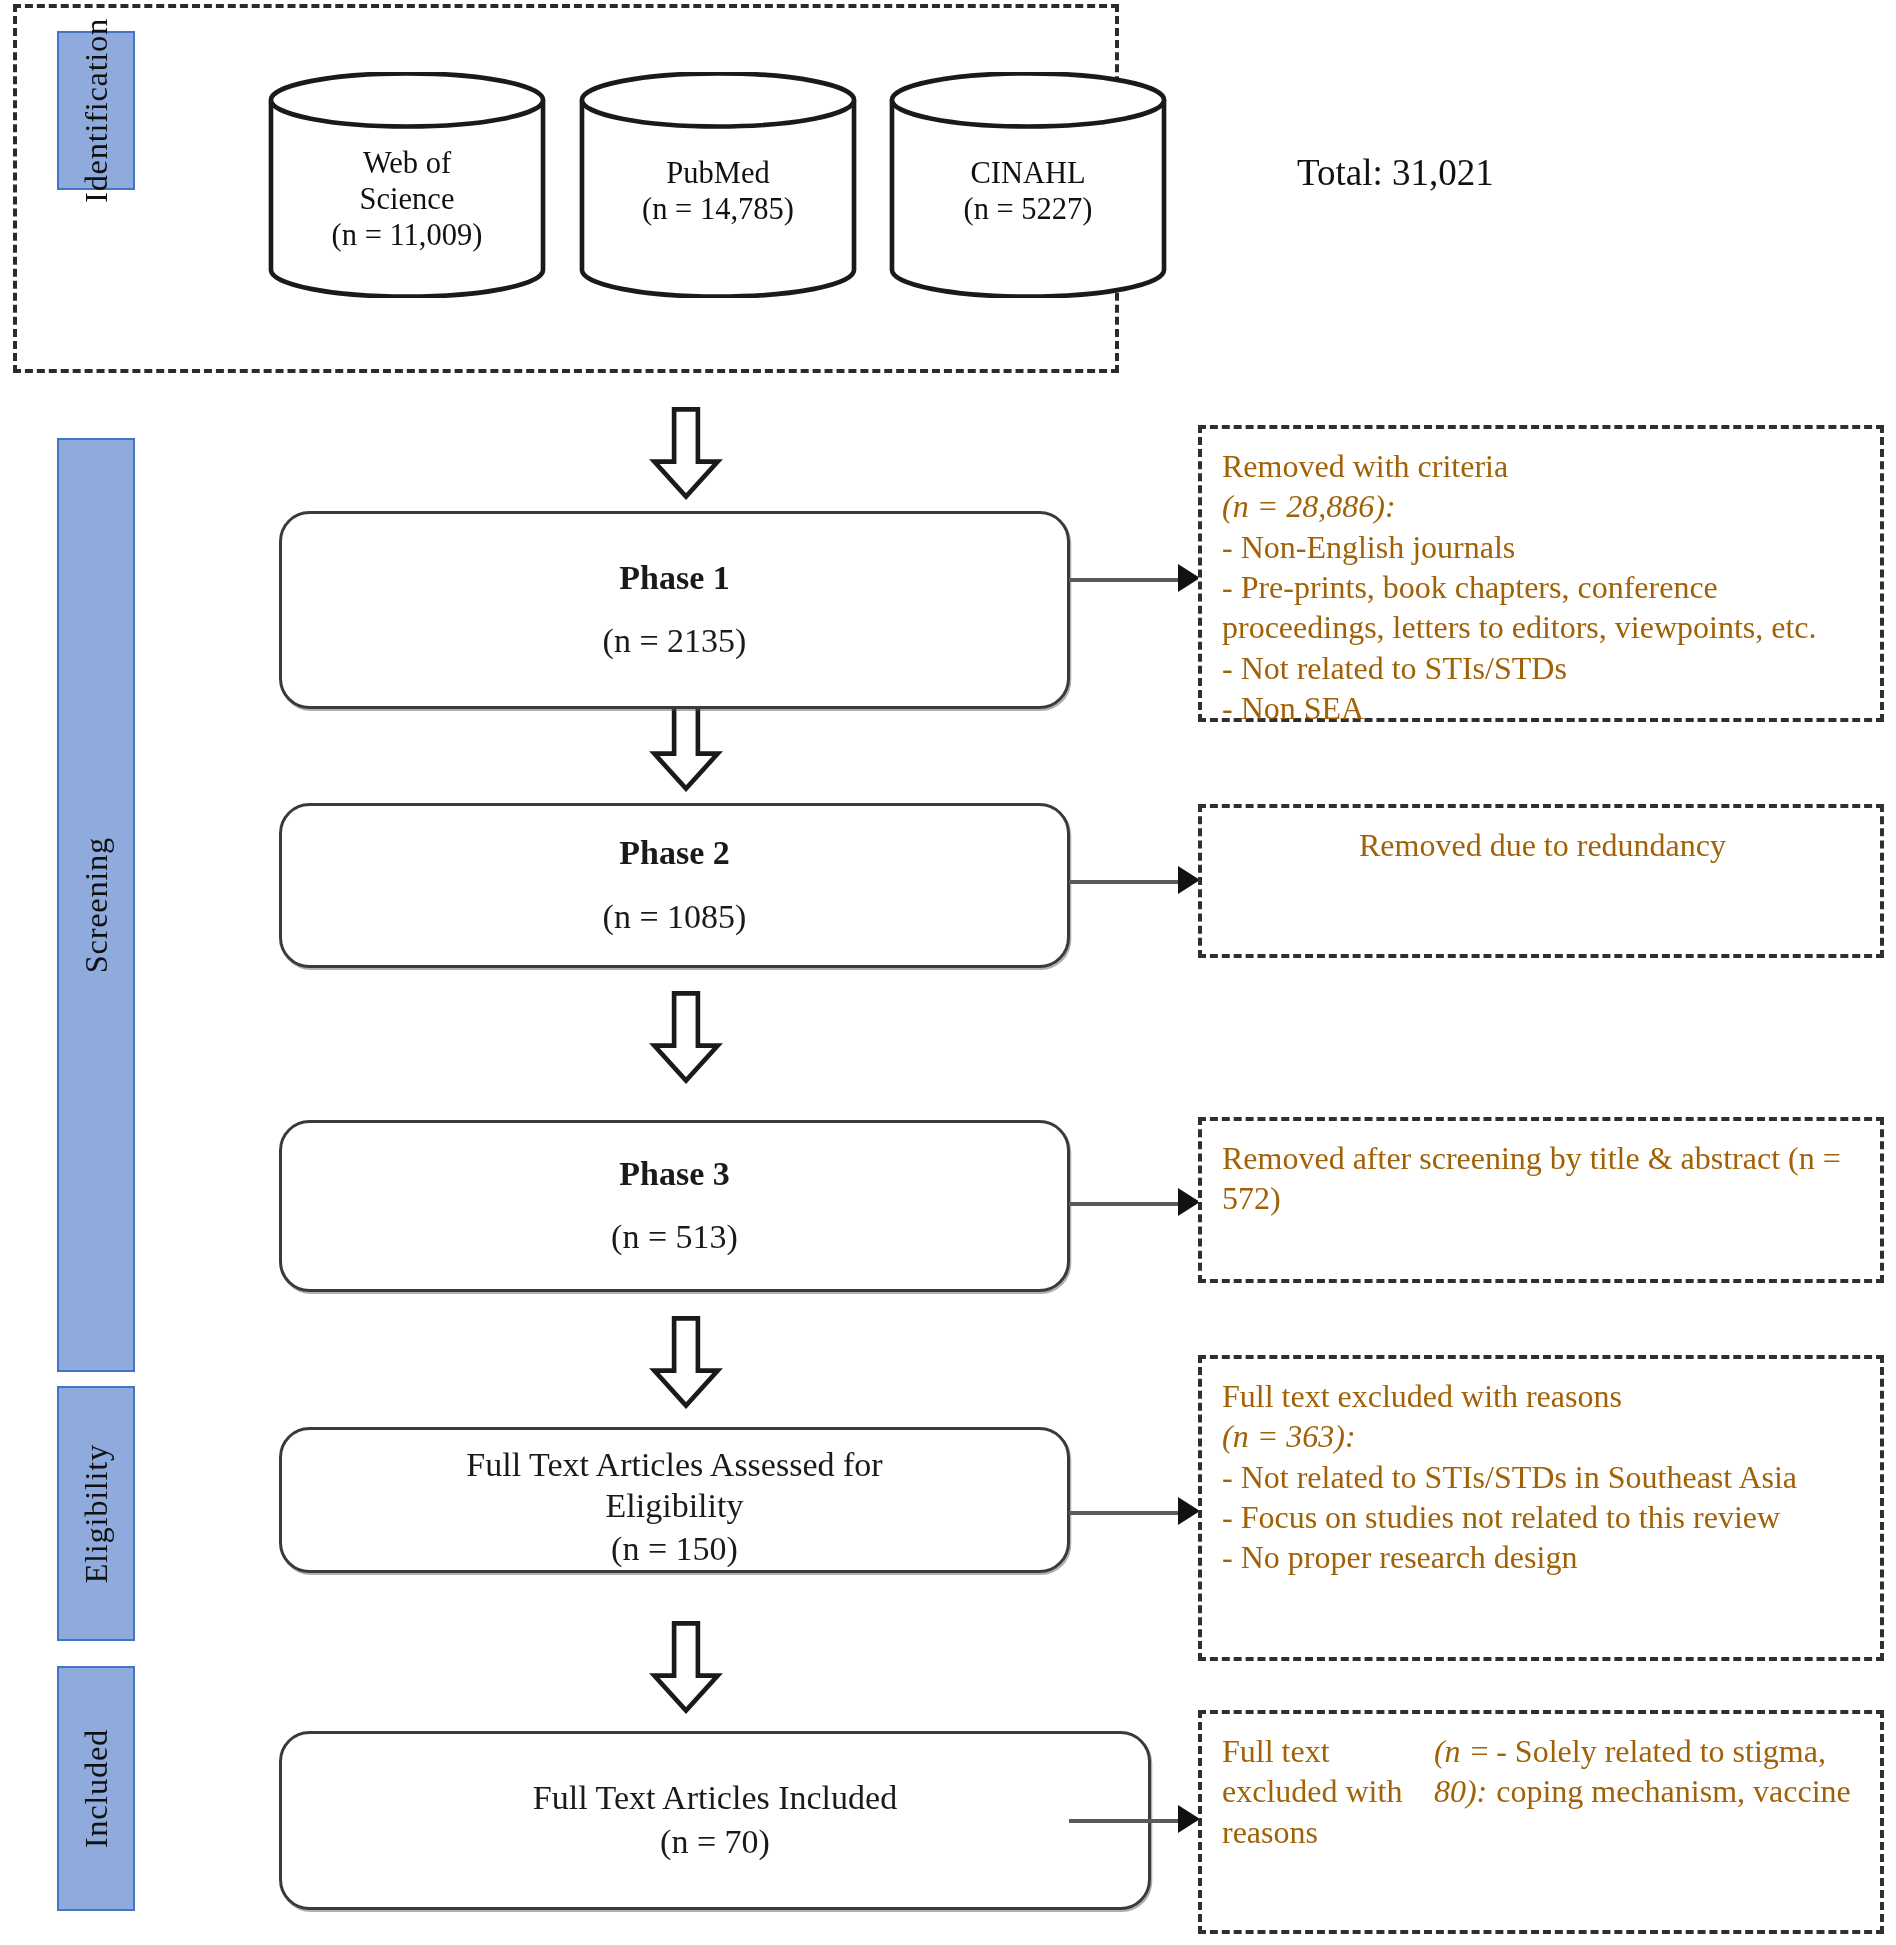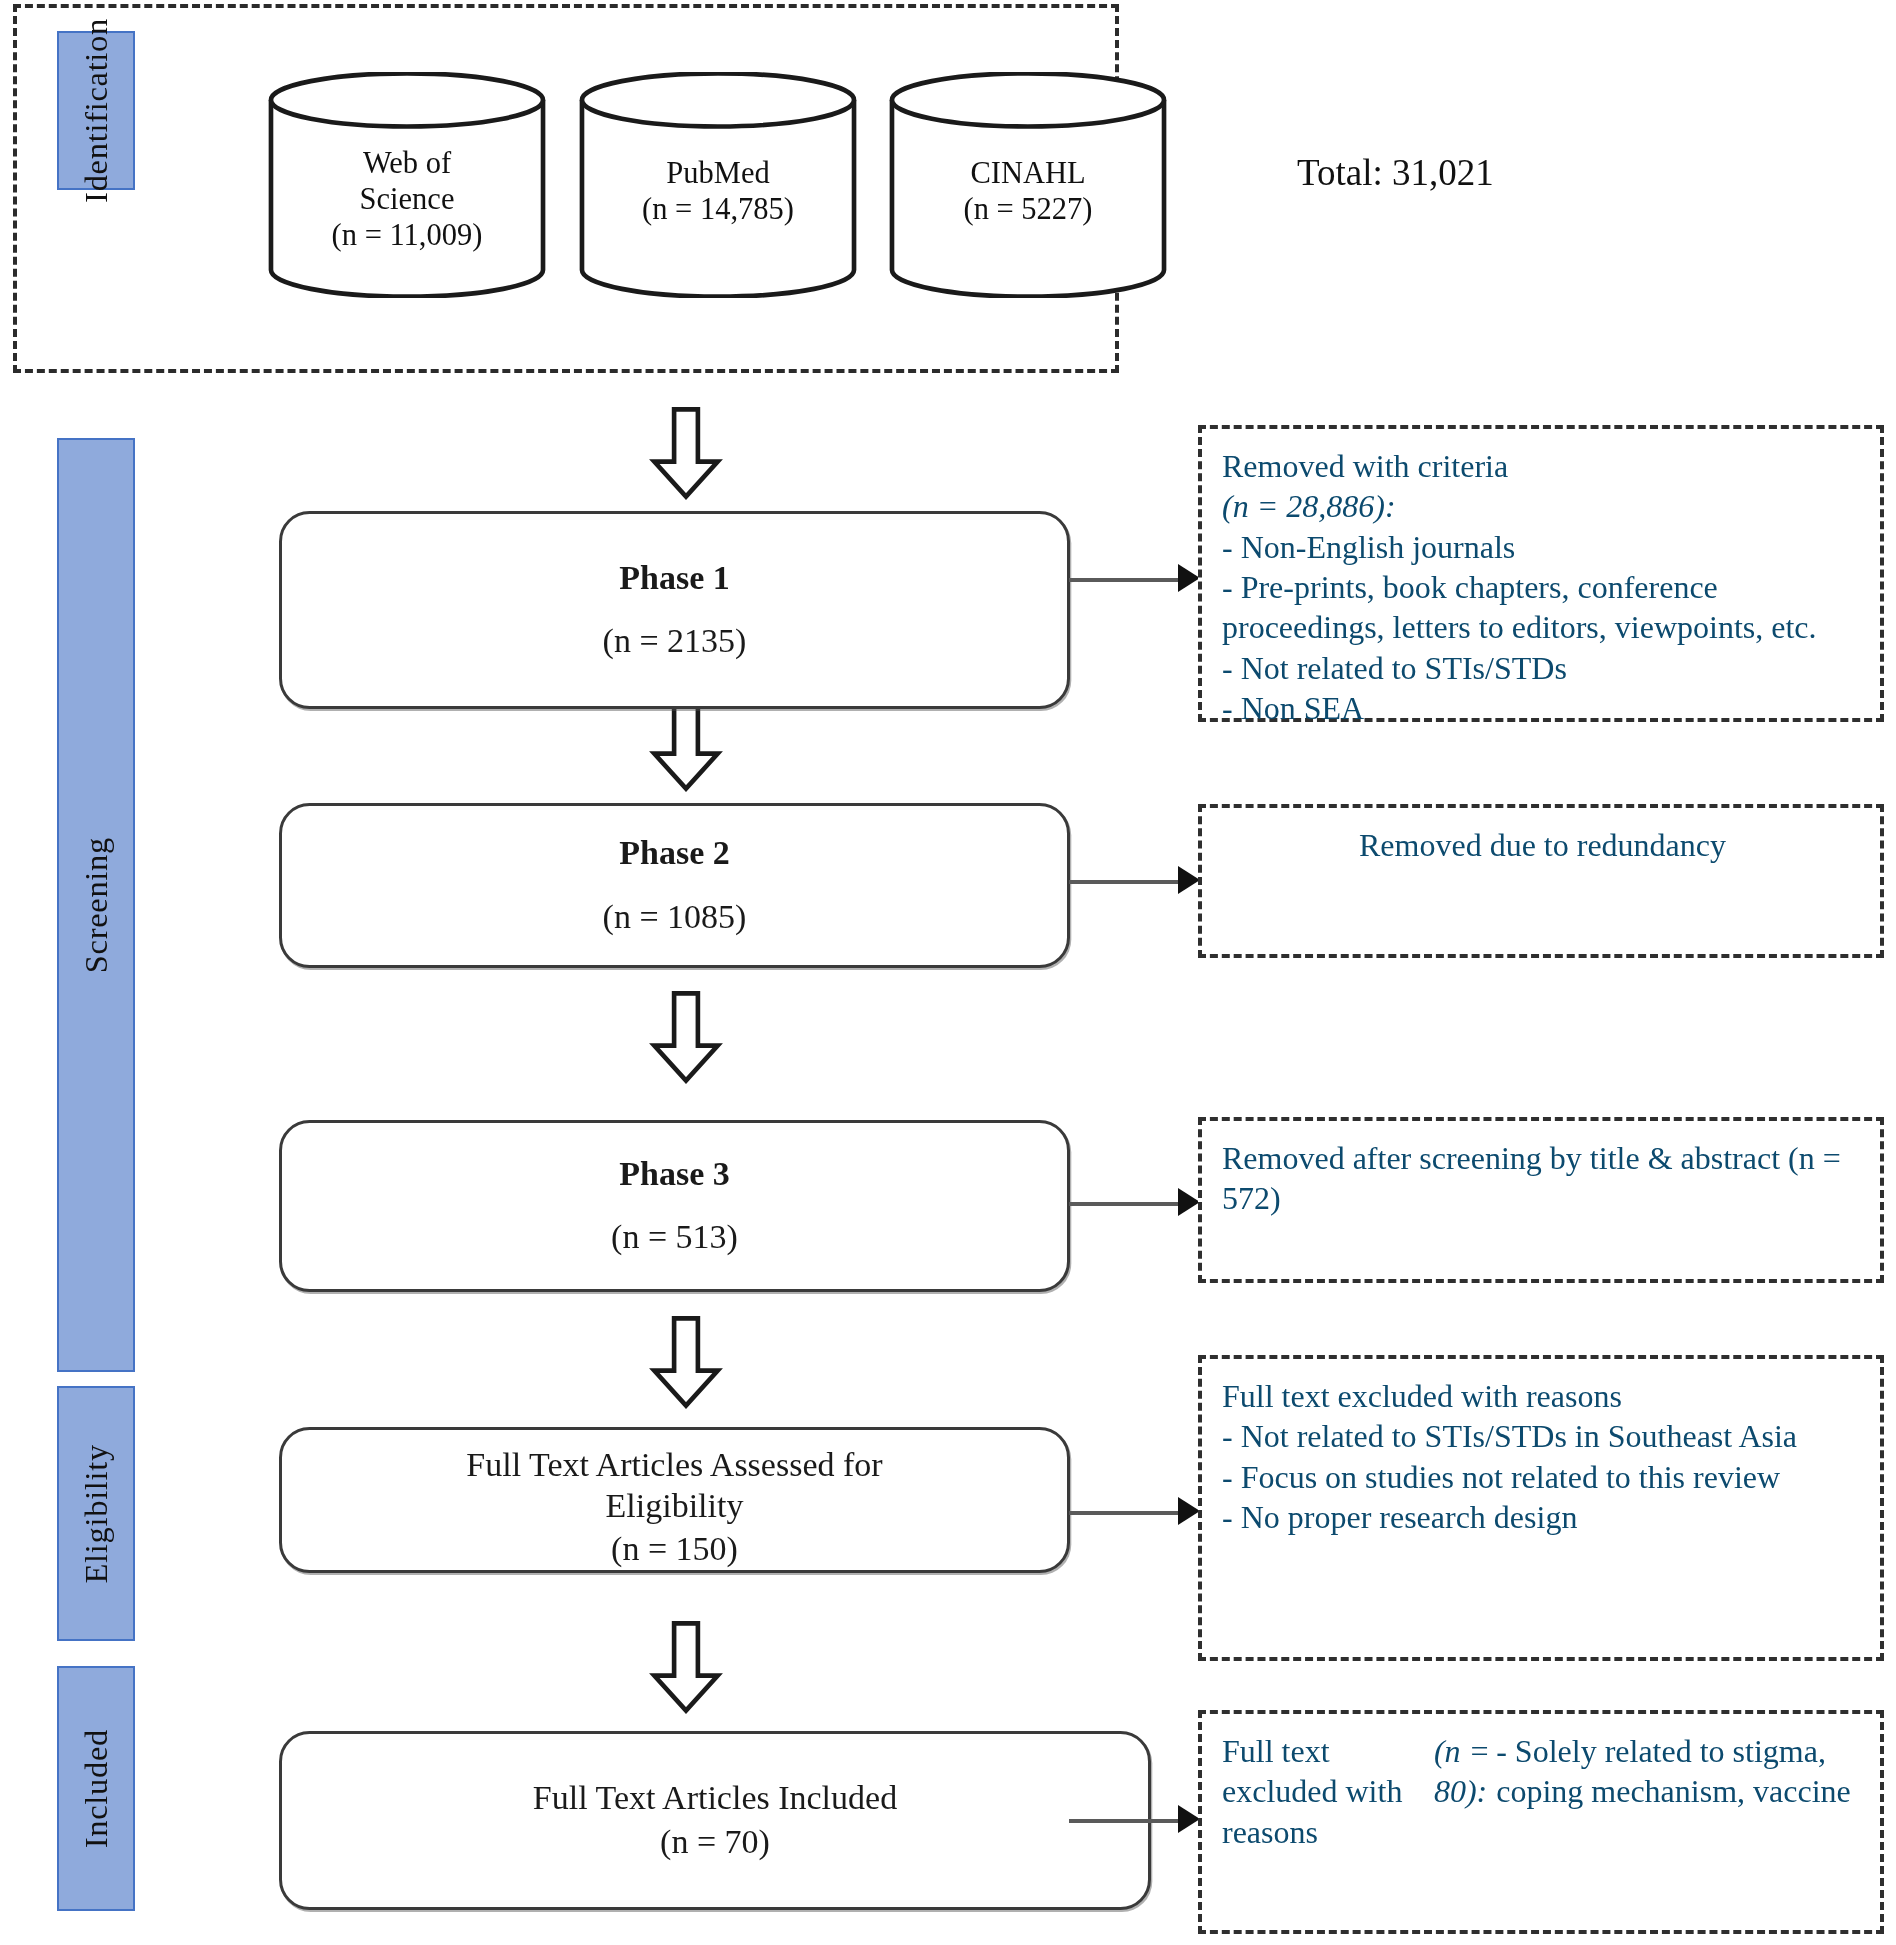--- a/index.html
+++ b/index.html
@@ -70,21 +70,21 @@
   #head2{left:1178px;top:866px;}
   #conn3{left:1069px;top:1202px;width:111px;}
   #head3{left:1178px;top:1188px;}
   #conn4{left:1069px;top:1511px;width:111px;}
   #head4{left:1178px;top:1497px;}
   #conn5{left:1069px;top:1819px;width:111px;}
   #head5{left:1178px;top:1805px;}
 
   
   .excl{border:4px dashed #2f2f2f;background:#fff;box-sizing:border-box;
-        padding:17px 17px 12px 20px;font-size:32px;line-height:1.26;color:#0c4a6e;}
+        padding:17px 17px 12px 20px;font-size:32px;line-height:1.26;color:#a16207;}
   .excl p{margin:0;}
   .excl .ital{font-style:italic;}
   #excl-criteria{left:1198px;top:425px;width:686px;height:297px;}
   #excl-redundancy{left:1198px;top:804px;width:686px;height:154px;}
   #excl-titleabs{left:1198px;top:1117px;width:686px;height:166px;}
   #excl-eligibility{left:1198px;top:1355px;width:686px;height:306px;}
   #excl-included{left:1198px;top:1710px;width:686px;height:224px;}
   .excl-center{display:flex;justify-content:center;height:100%;}
 </style>
 </head>
@@ -220,20 +220,21 @@
 </div>
 
 <div class="abs excl" id="excl-titleabs">
   <div class="excl-center">
     <p>Removed after screening by title &amp; abstract (n = 572)</p>
   </div>
 </div>
 
 <div class="abs excl" id="excl-eligibility">
   <p>Full text excluded with reasons</p>
+  <p class="ital">(n = 363):</p>
   <p>- Not related to STIs/STDs in Southeast Asia</p>
   <p>- Focus on studies not related to this review</p>
   <p>- No proper research design</p>
 </div>
 
 <div class="abs excl" id="excl-included">
   <div class="excl-center">
     <p>Full text excluded with reasons</p>
     <p class="ital">(n = 80):</p>
     <p>- Solely related to stigma, coping mechanism, vaccine</p>

